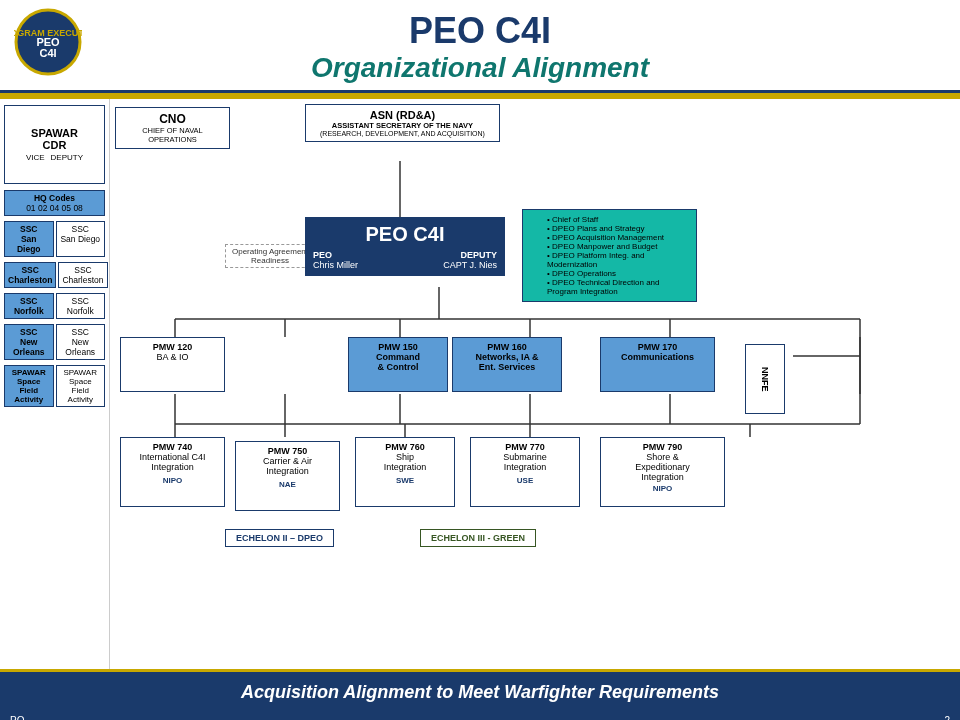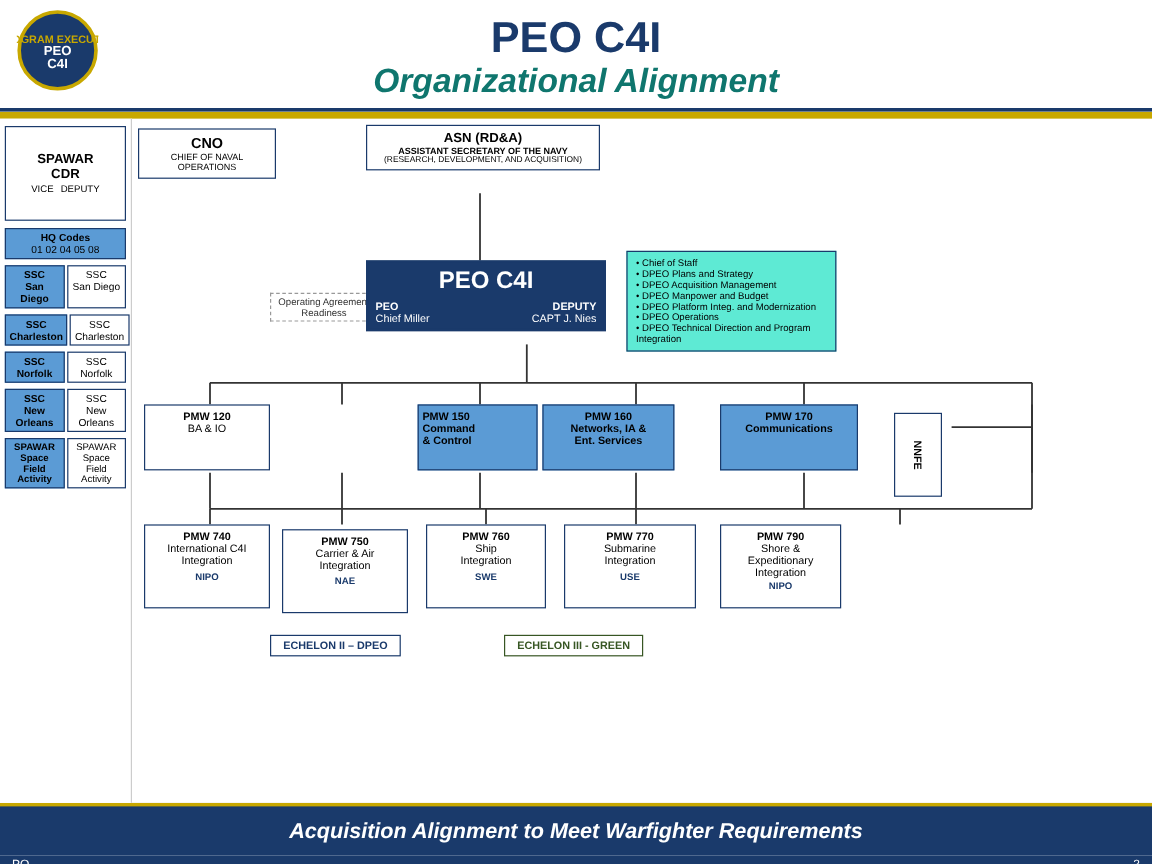--- a/index.html
+++ b/index.html
@@ -210,51 +210,51 @@
       <div style="font-size:7px;">(RESEARCH, DEVELOPMENT, AND ACQUISITION)</div>
     </div>
 
     <div style="position:absolute; left:115px; top:145px; font-size:8px; color:#333; border:1px dashed #999; padding:2px 4px; width:90px; text-align:center;">Operating Agreement<br>Readiness</div>
 
     <div style="position:absolute; left:195px; top:118px; width:200px; background:#1a3a6b; color:#fff; border:2px solid #1a3a6b; padding:4px 6px; text-align:center;">
       <div style="font-size:20px; font-weight:bold;">PEO C4I</div>
       <div style="display:flex; justify-content:space-between; margin-top:4px; font-size:9px;">
         <div style="text-align:left;">
           <div style="font-weight:bold;">PEO</div>
-          <div>Chief Miller</div>
+          <div>Chris Miller</div>
         </div>
         <div style="text-align:right;">
           <div style="font-weight:bold;">DEPUTY</div>
           <div>CAPT J. Nies</div>
         </div>
       </div>
     </div>
 
-    <div style="position:absolute; left:412px; top:110px; width:175px; background:#5eead4; border:1.5px solid #1a3a6b; padding:5px 7px; font-size:8px;">
+    <div style="position:absolute; left:412px; top:110px; width:175px; background:#14b8a6; border:1.5px solid #1a3a6b; padding:5px 24px; font-size:8px;">
       <div>• Chief of Staff</div>
       <div>• DPEO Plans and Strategy</div>
       <div>• DPEO Acquisition Management</div>
       <div>• DPEO Manpower and Budget</div>
       <div>• DPEO Platform Integ. and Modernization</div>
       <div>• DPEO Operations</div>
       <div>• DPEO Technical Direction and Program Integration</div>
     </div>
 
     <div style="position:absolute; left:10px; top:238px; width:105px; height:55px; background:#fff; border:1.5px solid #1a3a6b; text-align:center; padding:4px 3px; font-size:9px;">
       <div style="font-weight:bold;">PMW 120</div>
       <div>BA &amp; IO</div>
     </div>
     <div style="position:absolute; left:18px; top:246px; width:105px; height:55px; background:#5b9bd5; border:1.5px solid #1a3a6b; text-align:center; padding:4px 3px; font-size:9px; z-index:-1;">
       <div style="font-weight:bold;">PMW 120</div>
       <div>BA &amp; IO</div>
     </div>
 
     <div style="position:absolute; left:132px; top:246px; width:100px; height:55px; background:#fff; border:1.5px solid #1a3a6b; z-index:-1;"></div>
 
-    <div style="position:absolute; left:238px; top:238px; width:100px; height:55px; background:#5b9bd5; border:1.5px solid #1a3a6b; text-align:left; padding:4px 3px; font-size:9px; font-weight:bold;">
+    <div style="position:absolute; left:238px; top:238px; width:100px; height:55px; background:#5b9bd5; border:1.5px solid #1a3a6b; text-align:center; padding:4px 3px; font-size:9px; font-weight:bold;">
       <div>PMW 150</div>
       <div>Command<br>&amp; Control</div>
     </div>
     <div style="position:absolute; left:246px; top:246px; width:100px; height:55px; background:#fff; border:1.5px solid #1a3a6b; z-index:-1;"></div>
 
     <div style="position:absolute; left:342px; top:238px; width:110px; height:55px; background:#5b9bd5; border:1.5px solid #1a3a6b; text-align:center; padding:4px 3px; font-size:9px; font-weight:bold;">
       <div>PMW 160</div>
       <div>Networks, IA &amp;<br>Ent. Services</div>
     </div>
     <div style="position:absolute; left:363px; top:246px; width:110px; height:55px; background:#fff; border:1.5px solid #1a3a6b; z-index:-1;"></div>
@@ -290,21 +290,21 @@
     </div>
     <div style="position:absolute; left:253px; top:346px; width:100px; height:70px; background:#5b9bd5; border:1.5px solid #1a3a6b; z-index:-1;"></div>
 
     <div style="position:absolute; left:360px; top:338px; width:110px; height:70px; background:#fff; border:1.5px solid #1a3a6b; text-align:center; padding:4px 3px; font-size:9px;">
       <div style="font-weight:bold;">PMW 770</div>
       <div>Submarine<br>Integration</div>
       <div style="font-size:8px; font-weight:bold; margin-top:4px; color:#1a3a6b;">USE</div>
     </div>
     <div style="position:absolute; left:368px; top:346px; width:110px; height:70px; background:#5b9bd5; border:1.5px solid #1a3a6b; z-index:-1;"></div>
 
-    <div style="position:absolute; left:490px; top:338px; width:101px; height:70px; background:#fff; border:1.5px solid #1a3a6b; text-align:center; padding:4px 15px; font-size:9px;">
+    <div style="position:absolute; left:490px; top:338px; width:125px; height:70px; background:#fff; border:1.5px solid #1a3a6b; text-align:center; padding:4px 15px; font-size:9px;">
       <div style="font-weight:bold;">PMW 790</div>
       <div>Shore &amp;<br>Expeditionary<br>Integration</div>
       <div style="font-size:8px; font-weight:bold; margin-top:2px; color:#1a3a6b;">NIPO</div>
     </div>
     <div style="position:absolute; left:498px; top:346px; width:115px; height:70px; background:#5b9bd5; border:1.5px solid #1a3a6b; z-index:-1;"></div>
 
     <div style="position:absolute; left:115px; top:430px; border:1.5px solid #1a3a6b; padding:3px 10px; font-size:9px; font-weight:bold; color:#1a3a6b; background:#fff;">
       <span>ECHELON II  – DPEO</span>
     </div>
     <div style="position:absolute; left:310px; top:430px; border:1.5px solid #375623; padding:3px 10px; font-size:9px; font-weight:bold; color:#375623; background:#fff;">

